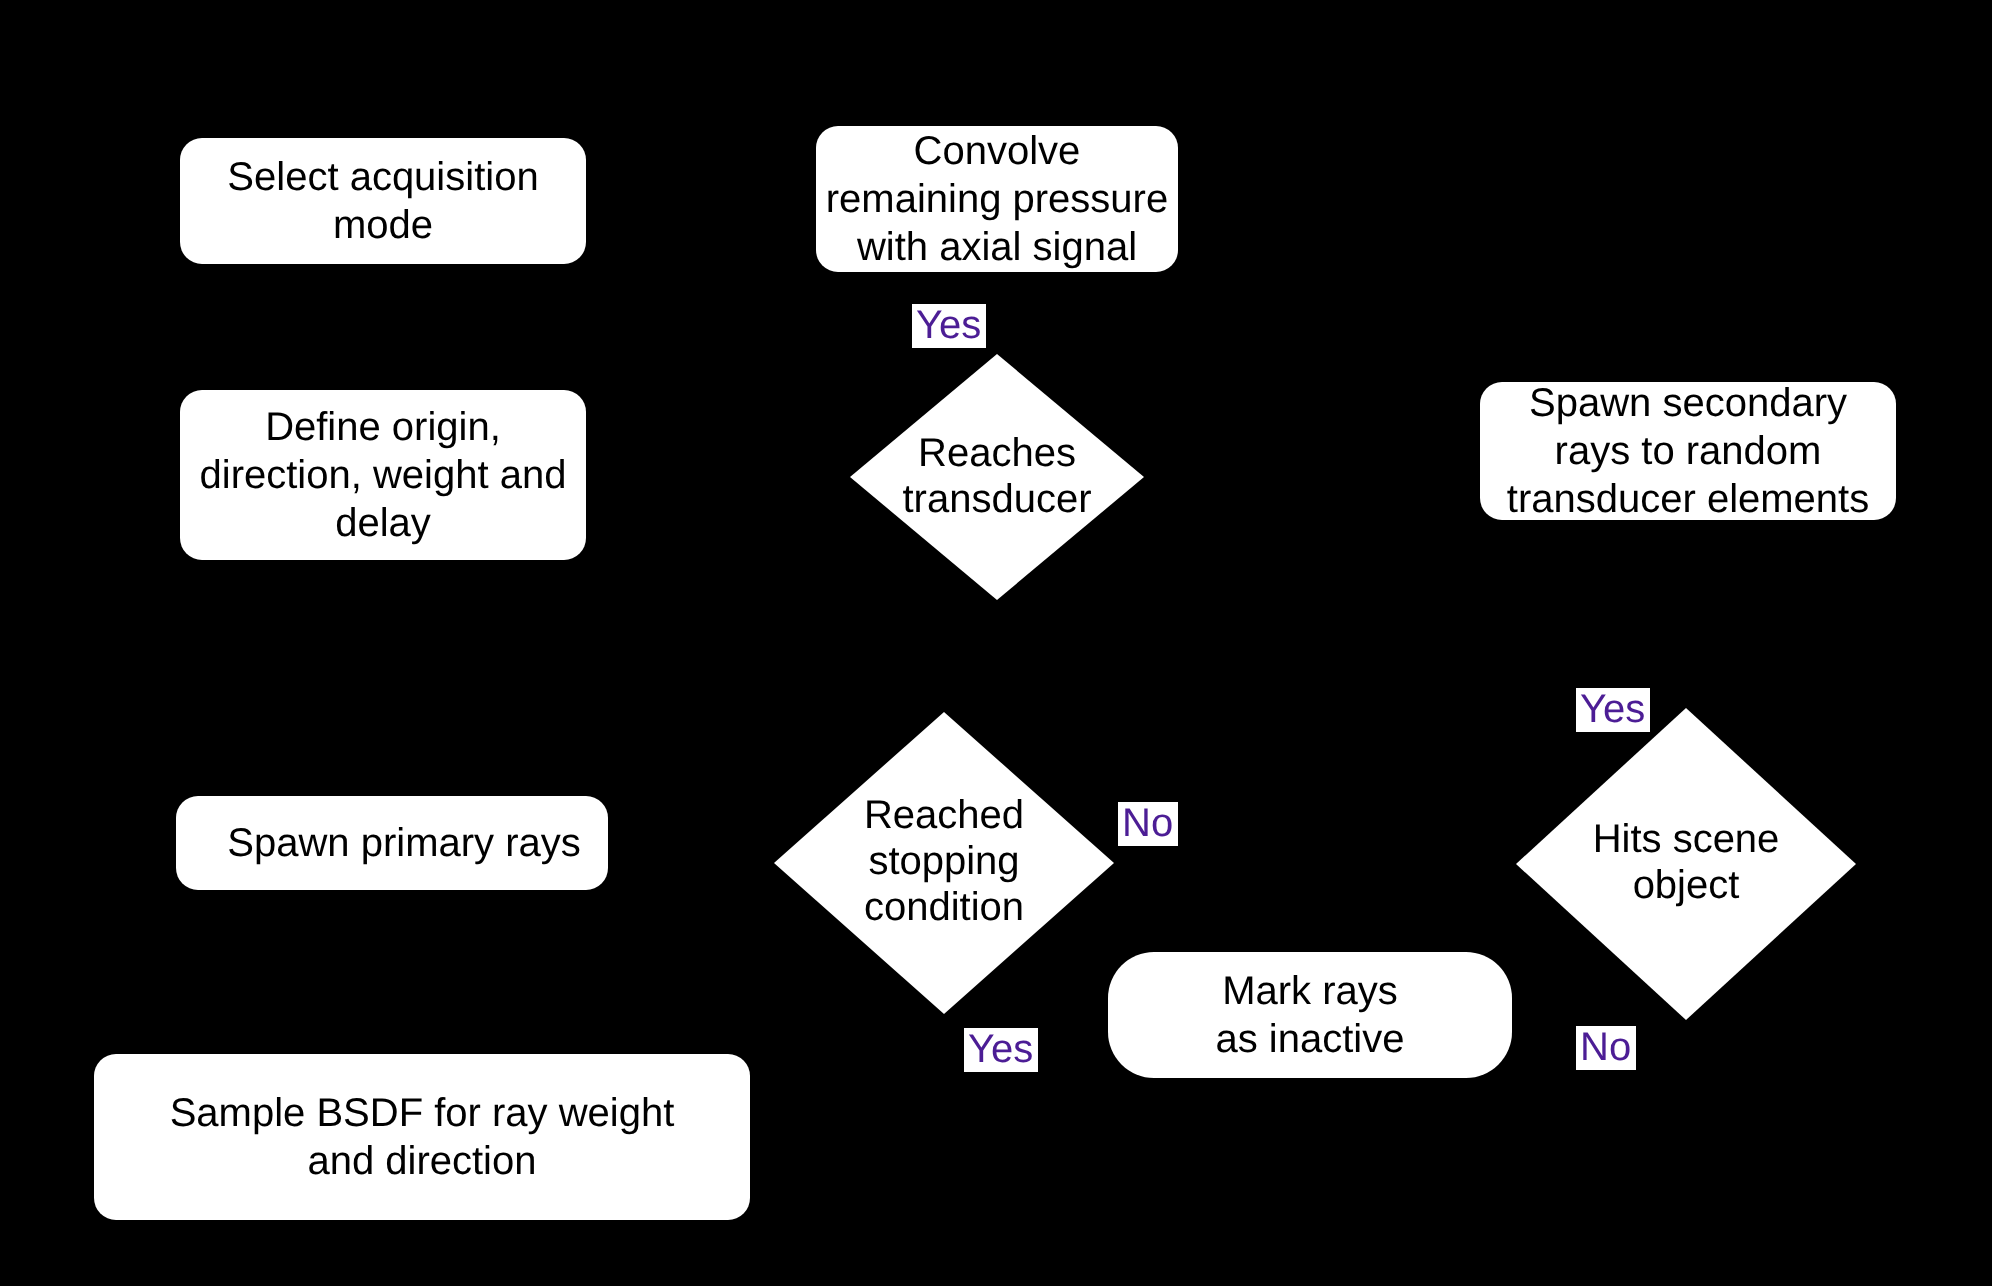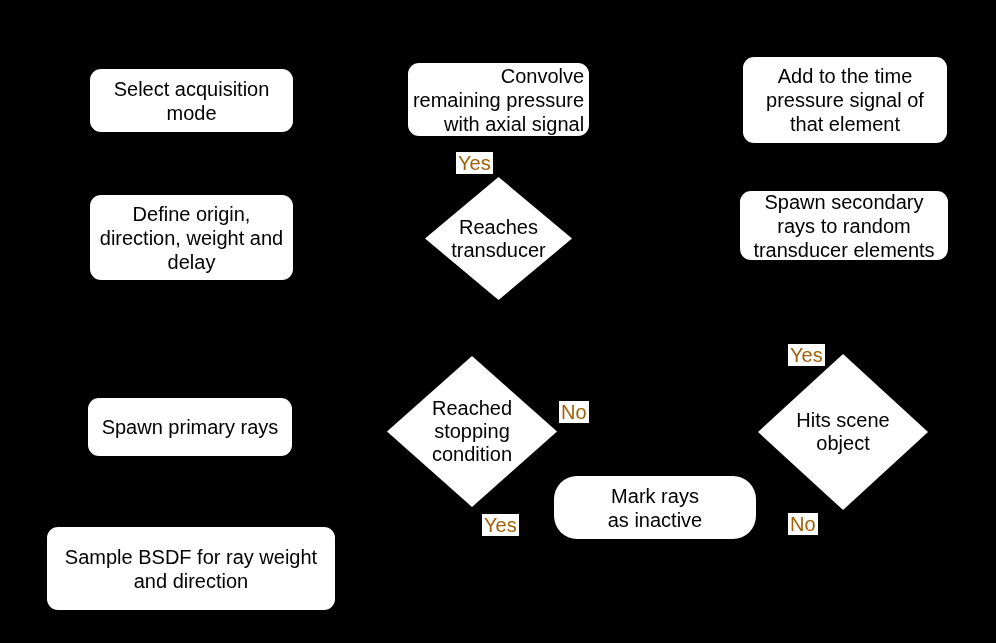--- a/index.html
+++ b/index.html
@@ -38,67 +38,64 @@
     align-items: center;
     justify-content: center;
     text-align: center;
     white-space: pre-line;
     font-size: 20px;
     line-height: 1.15;
   }
   .edge-label {
     position: absolute;
     background: #ffffff;
-    color: #a16207;
+    color: #4c1d95;
     font-size: 20px;
     line-height: 22px;
     padding: 0 2px;
     white-space: pre;
   }
 </style>
 </head>
 <body>
 
 <div class="canvas">
 
   <div class="box" style="left:90px; top:69px; width:203px; height:63px;">Select acquisition
 mode</div>
 
   <div class="box" style="left:90px; top:195px; width:203px; height:85px;">Define origin,
 direction, weight and
 delay</div>
 
-  <div class="box" style="left:88px; top:398px; width:204px; height:58px;">Spawn primary rays</div>
+  <div class="box" style="left:88px; top:398px; width:204px; height:47px;padding-left:12px;">Spawn primary rays</div>
 
-  <div class="box" style="left:47px; top:527px; width:288px; height:83px;">Sample BSDF for ray weight
+  <div class="box" style="left:47px; top:527px; width:328px; height:83px;">Sample BSDF for ray weight
 and direction</div>
 
-  <div class="box" style="left:408px; top:63px; width:181px; height:73px;text-align:right;">Convolve
+  <div class="box" style="left:408px; top:63px; width:181px; height:73px;">Convolve
 remaining pressure
 with axial signal</div>
 
   <div class="edge-label" style="left:456px; top:152px;">Yes</div>
 
   <div class="diamond" style="left:425px; top:177px; width:147px; height:123px;">Reaches
 transducer</div>
 
   <div class="diamond" style="left:387px; top:356px; width:170px; height:151px;">Reached
 stopping
 condition</div>
 
   <div class="edge-label" style="left:559px; top:401px;">No</div>
 
   <div class="edge-label" style="left:482px; top:514px;">Yes</div>
 
   <div class="box" style="left:554px; top:476px; width:202px; height:63px;border-radius:23px;">Mark rays
 as inactive</div>
 
-  <div class="box" style="left:743px; top:57px; width:204px; height:86px;">Add to the time
-pressure signal of
-that element</div>
 
   <div class="box" style="left:740px; top:191px; width:208px; height:69px;">Spawn secondary
 rays to random
 transducer elements</div>
 
   <div class="edge-label" style="left:788px; top:344px;">Yes</div>
 
   <div class="diamond" style="left:758px; top:354px; width:170px; height:156px;">Hits scene
 object</div>
 

